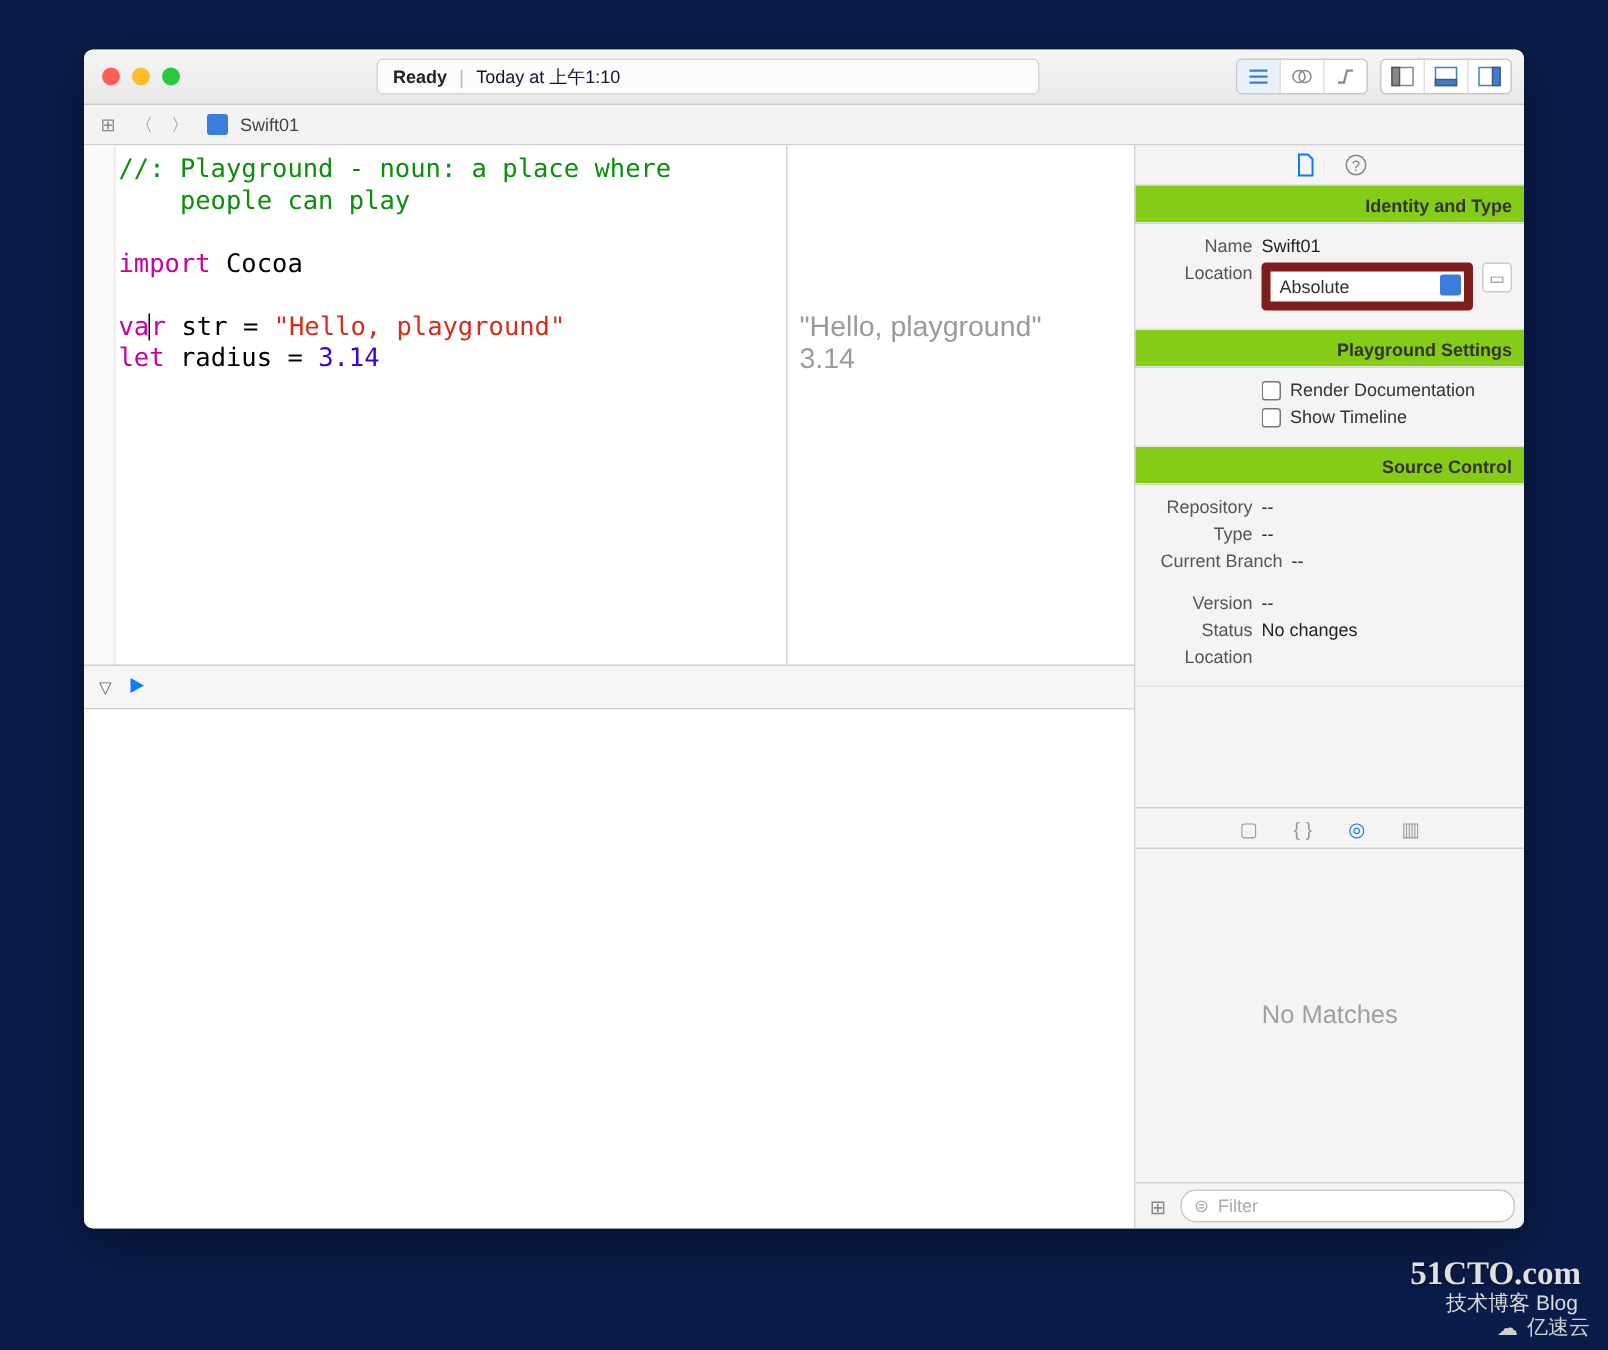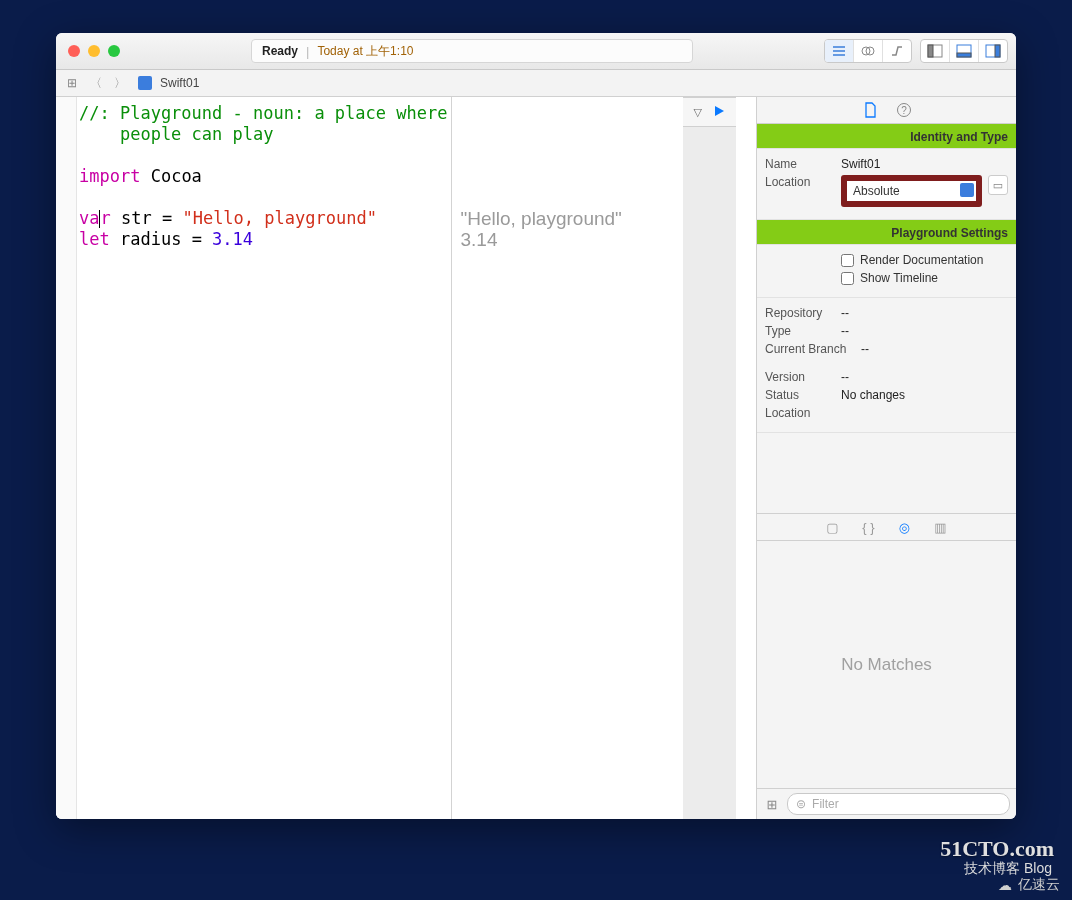--- a/index.html
+++ b/index.html
@@ -36,42 +36,42 @@
     flex:1; display:flex; justify-content:center; align-items:center;
   }
   .status-pill {
     display:flex; align-items:center; gap:8px;
     background:#fcfcfc; border:1px solid #d6d6d6; border-radius:4px;
     height:22px; padding:0 10px;
     min-width: 420px;
   }
   .status-pill .ready{font-weight:600; font-size:12px;}
   .status-pill .sep{color:#bbb;}
-  .status-pill .ts{font-size:12px; color:#a16207;text-align:center;}
+  .status-pill .ts{font-size:12px; color:#0f172a;text-align:center;}
   .right-tools { display:flex; gap:8px; }
   .seg-group{display:flex; border:1px solid #c9c9c9; border-radius:4px; overflow:hidden; background:#fff;}
   .seg-btn{width:28px; height:22px; display:flex; align-items:center; justify-content:center; border-right:1px solid #e0e0e0;}
   .seg-btn:last-child{border-right:none;}
   .seg-btn.active{background:#e8f0fb;}
   .seg-btn svg{stroke:#555;fill:none;}
 
   .tabbar {
     height:26px; background:#f3f3f3; border-bottom:1px solid #d0d0d0;
     display:flex; align-items:center; padding:0 6px; gap:4px;
     font-size:12px; color:#444;
   }
   .tabbar .nav-btn{width:20px; height:20px; display:flex;align-items:center;justify-content:center; color:#888; border-radius:3px;}
   .tabbar .file-icon{width:14px;height:14px;background:#3b7ddd;border-radius:2px;display:inline-block;margin:0 4px;}
   .tabbar .jump{width:20px;text-align:center;color:#888;}
 
   .body {
     flex:1; display:flex; min-height:0;
   }
   .left-col {
-    width:700px; display:flex; flex-direction:row; border-right:1px solid #d0d0d0;
+    width:700px; display:flex; flex-direction:column; border-right:1px solid #d0d0d0;
   }
   .editor-row {
     flex:1; display:flex; min-height:0; background:#fff;
   }
   .gutter {
     width:20px; border-right:1px solid #e5e5e5; background:#fafafa;
   }
   .code-area {
     flex:1; padding:6px 4px 6px 2px;
     font-family: Menlo, Monaco, Consolas, monospace;
@@ -102,21 +102,21 @@
 
   .inspector {
     flex:1; background:#f4f4f4; display:flex; flex-direction:column; min-width:0;
   }
   .insp-tabs{height:26px; border-bottom:1px solid #d0d0d0; display:flex; align-items:center; justify-content:center; gap:18px;}
   .insp-tabs .it{width:16px; height:16px; display:flex; align-items:center; justify-content:center;}
   .insp-tabs .it.active svg{stroke:#0b7aff;}
   .sect-title{padding:6px 8px 4px; font-size:12px; font-weight:600; color:#333; border-bottom:1px solid #e2e2e2; background:#84cc16;text-align:right;}
   .sect-body{padding:4px 8px 8px; font-size:12px; color:#333; border-bottom:1px solid #e2e2e2;}
   .row{display:flex; align-items:flex-start; gap:6px; margin:4px 0;}
-  .row .lab{width:70px; text-align:left; color:#555; font-size:12px;}
+  .row .lab{width:70px; text-align:right; color:#555; font-size:12px;}
   .row .val{flex:1; color:#222; font-size:12px;}
   .row .sel{flex:1; height:20px; background:#fff; border:6px solid #7f1d1d; border-radius:3px; display:flex; align-items:center; padding:0 6px; font-size:12px; position:relative;}
   .row .sel .caret{position:absolute; right:2px; top:2px; width:14px; height:14px; background:#3b7ddd; border-radius:2px;}
   .row .sel.blue .caret{background:#3b7ddd;}
   .row .chk{display:flex; align-items:center; gap:6px;}
   .chk input{margin:0;}
   .tiny-icon{width:18px;height:18px;border:1px solid #ccc;border-radius:3px;background:#fff;display:flex;align-items:center;justify-content:center;color:#888;font-size:11px;}
   .reveal-arrow{width:16px;height:16px;border:1px solid #ccc;border-radius:8px;display:flex;align-items:center;justify-content:center;color:#888;font-size:10px;background:#fff;}
 
   .insp-mid-tabs{height:26px;border-top:1px solid #d0d0d0;border-bottom:1px solid #d0d0d0;display:flex;align-items:center;justify-content:center;gap:18px;}
@@ -270,20 +270,21 @@
         </div>
         <div class="row">
           <div class="lab"></div>
           <label class="chk">
             <input type="checkbox" style="">
             <span>Show Timeline</span>
           </label>
         </div>
       </div>
 
+      <div class="sect-title">Source Control</div>
       <div class="sect-body">
         <div class="row">
             <div class="lab">Repository</div>
             <div class="val">--</div>
           </div>
         <div class="row">
             <div class="lab">Type</div>
             <div class="val">--</div>
           </div>
         <div class="row">

